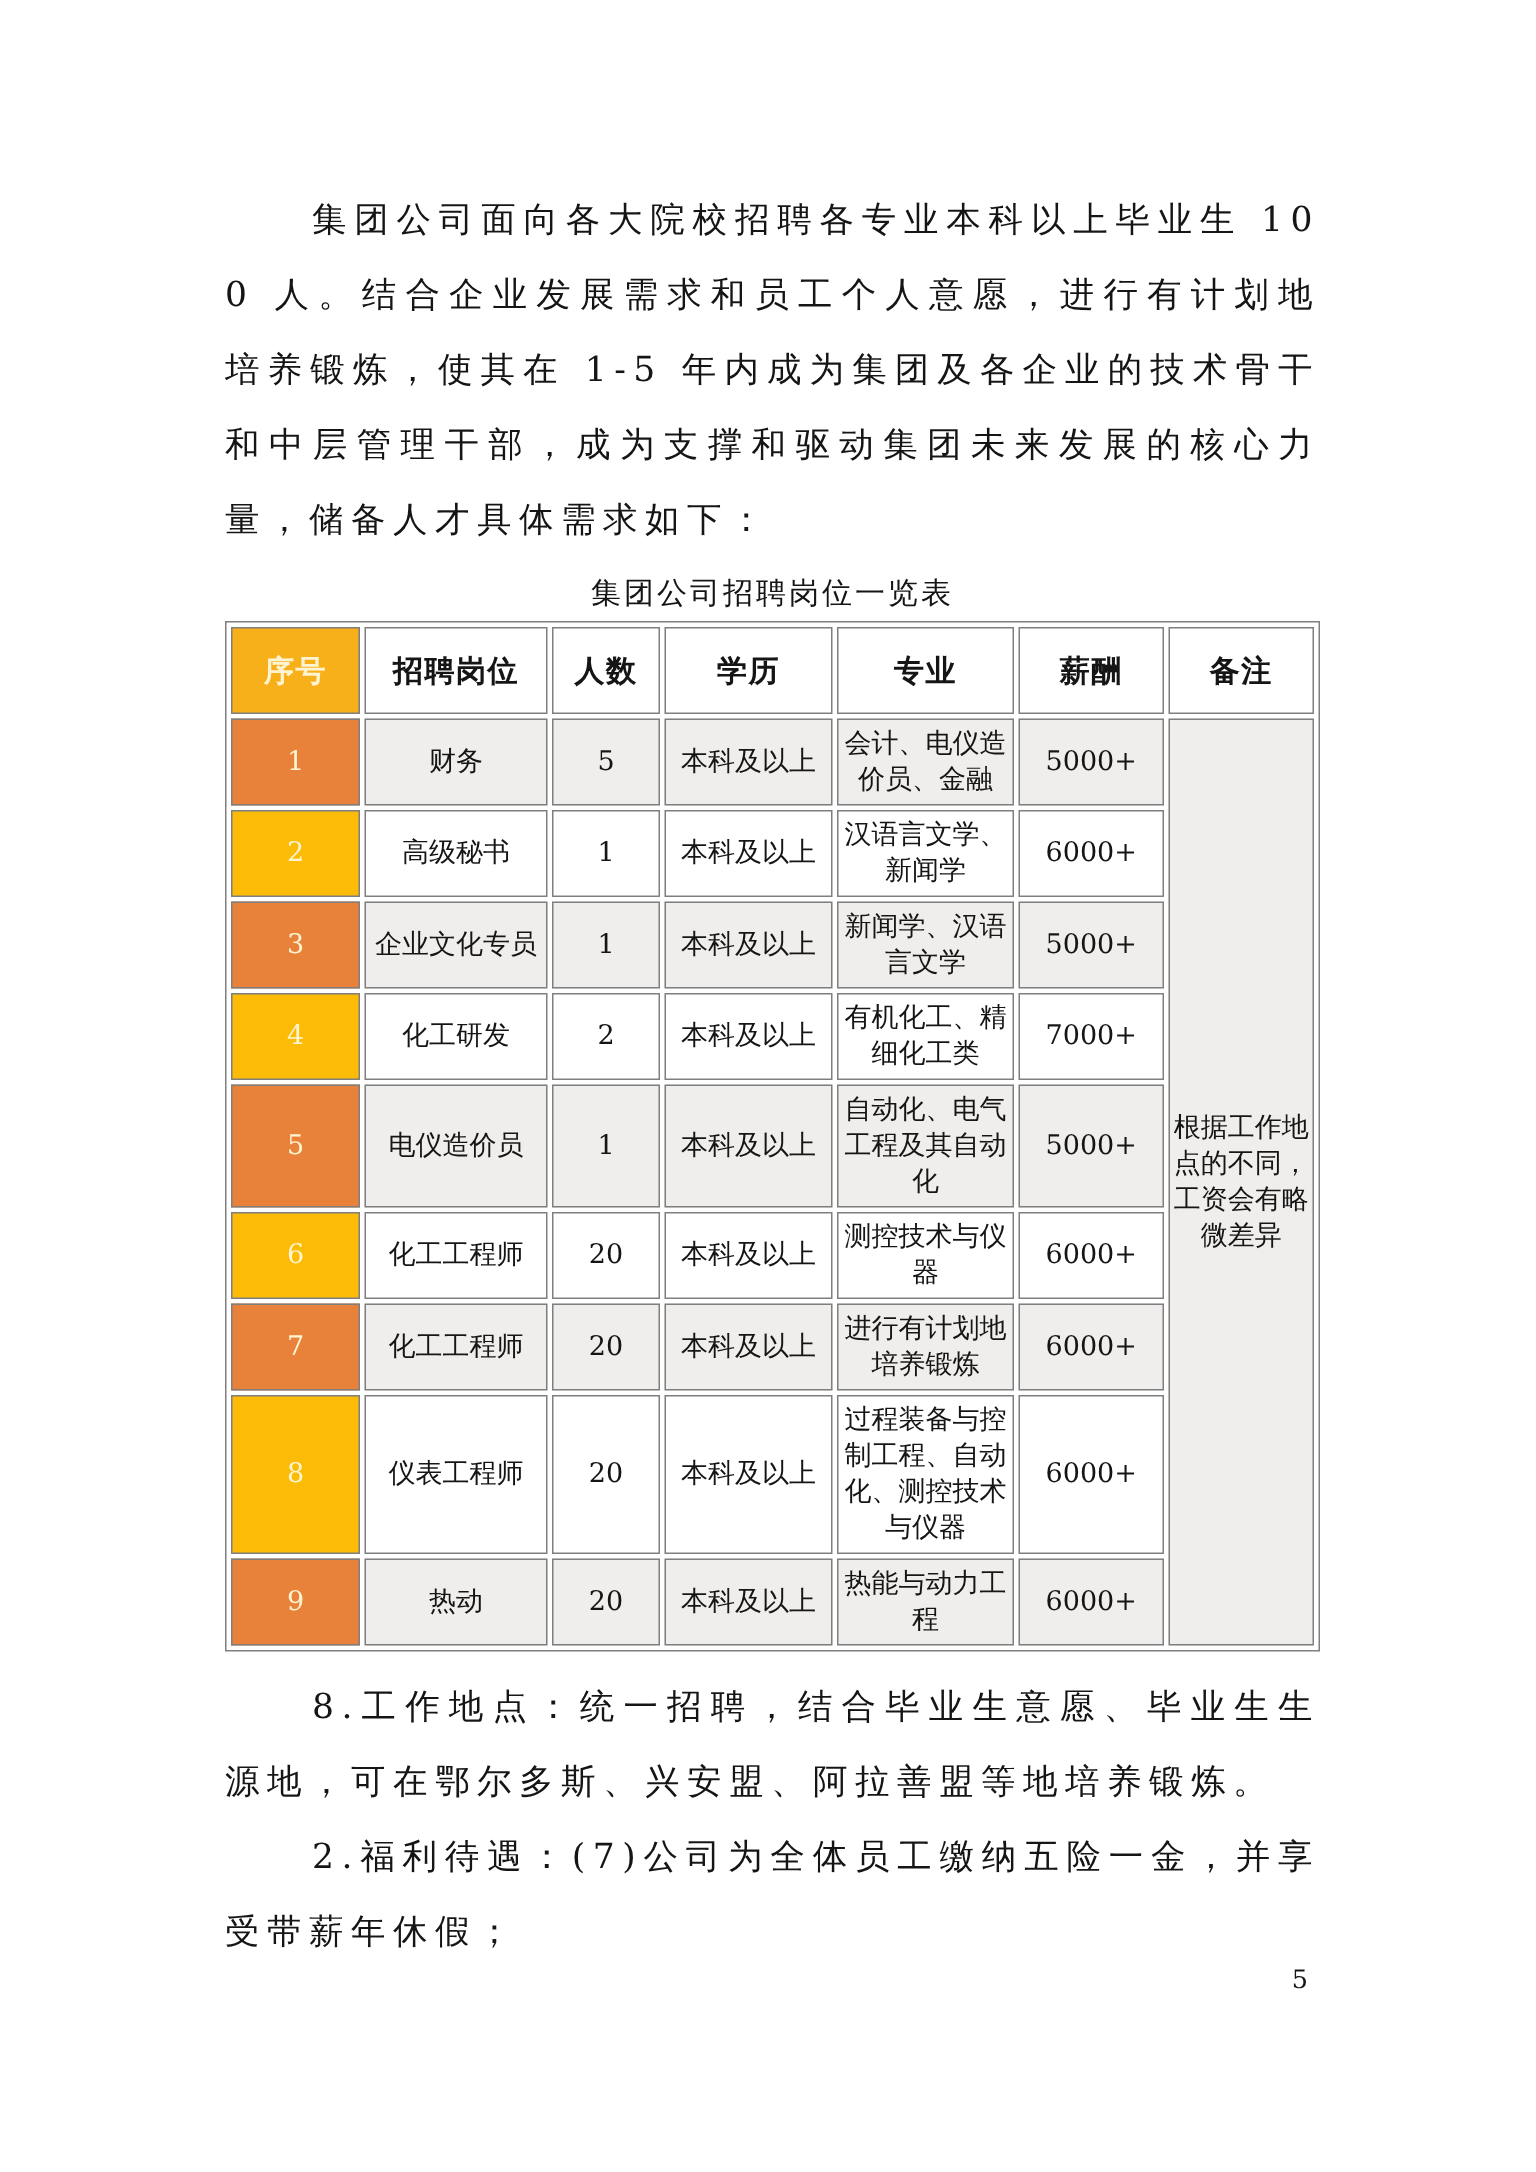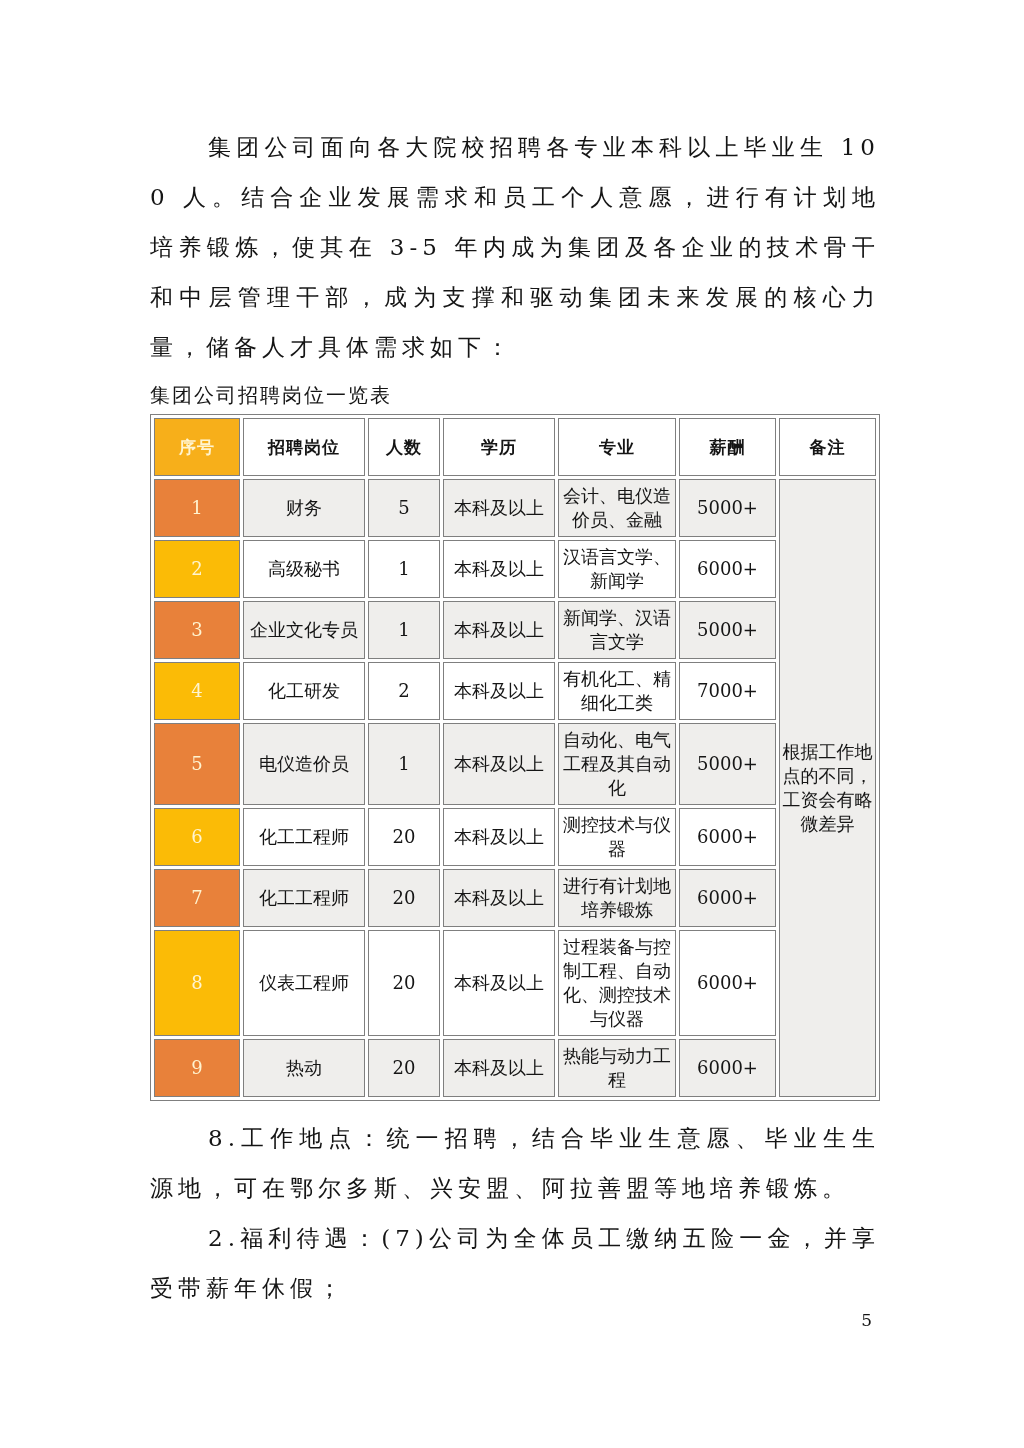--- a/index.html
+++ b/index.html
@@ -29,21 +29,21 @@
     font-size:23px;
     line-height:50px;
     letter-spacing:5px;
     text-align:justify;
     text-indent:58px;
     margin:0;
     word-break:break-all;
   }
   .after-table{margin-top:12px;}
   .table-title{
-    text-align:left;
+    text-align:center;
     font-size:20px;
     line-height:34px;
     margin-top:6px;
     letter-spacing:2px;
   }
   table.recruit{
     border-collapse:separate;
     border-spacing:3px;
     width:730px;
     table-layout:fixed;
@@ -56,21 +56,21 @@
     font-size:18px;
     text-align:center;
     vertical-align:middle;
     padding:4px 2px;
     line-height:24px;
     word-break:break-all;
     overflow:hidden;
   }
   table.recruit th{
     font-weight:bold;
-    font-size:17px;
+    font-size:20px;
     height:48px;
     background:#ffffff;
     letter-spacing:1px;
   }
   table.recruit th.seq-head{
     background:var(--amber);
     color:var(--seqText);
   }
   table.recruit tr{height:48px;}
   td.seq{
@@ -93,21 +93,21 @@
     right:152px;
     font-size:17px;
     line-height:30px;
   }
 </style>
 </head>
 <body>
 
 <div class="page">
 
-  <p class="body-text">集团公司面向各大院校招聘各专业本科以上毕业生 100 人。结合企业发展需求和员工个人意愿，进行有计划地培养锻炼，使其在 3-5 年内成为集团及各企业的技术骨干和中层管理干部，成为支撑和驱动集团未来发展的核心力量，储备人才具体需求如下：</p>
+  <p class="body-text">集团公司面向各大院校招聘各专业本科以上毕业生 100 人。结合企业发展需求和员工个人意愿，进行有计划地培养锻炼，使其在 1-5 年内成为集团及各企业的技术骨干和中层管理干部，成为支撑和驱动集团未来发展的核心力量，储备人才具体需求如下：</p>
 
   <div class="table-title">集团公司招聘岗位一览表</div>
 
   <table class="recruit">
     <colgroup>
       <col style="width:86px">
       <col style="width:122px">
       <col style="width:72px">
       <col style="width:112px">
       <col style="width:118px">

